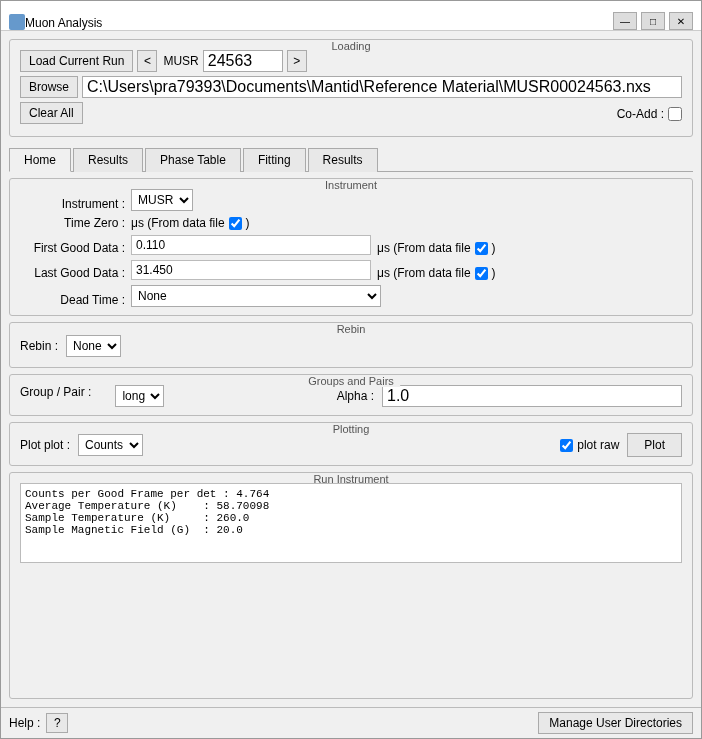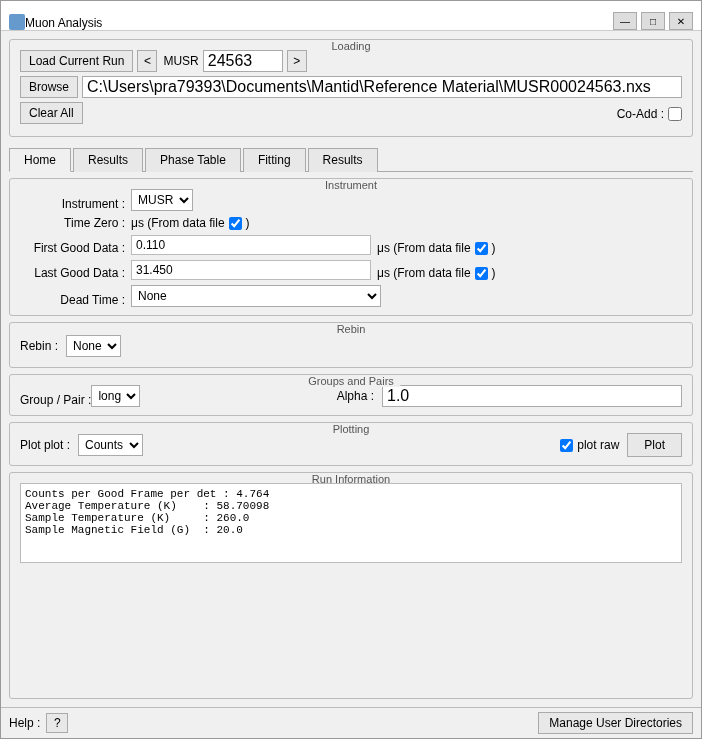--- a/index.html
+++ b/index.html
@@ -206,22 +206,22 @@
       gap: 8px;
       padding: 2px 0;
     }
     .groups-row {
       display: flex;
       align-items: center;
       justify-content: space-between;
     }
     .groups-left {
       display: flex;
-      align-items: flex-end;
-      gap: 0;
+      align-items: flex-start;
+      gap: 24px;
     }
     .groups-right {
       display: flex;
       align-items: center;
       gap: 8px;
       flex: 1;
       justify-content: flex-end;
     }
     .alpha-input {
       width: 300px;
@@ -426,21 +426,21 @@
           <div style="flex:1;"></div>
           <label class="plot-raw-label">
             <input type="checkbox" checked="" class="check-small" style="">
             <span>plot raw</span>
           </label>
           <button class="plot-btn">Plot</button>
         </div>
       </div>
 
       <div class="section run-info-section">
-        <span class="section-label">Run Information</span>
+        <span class="section-label">Run Instrument</span>
         <div class="run-info-wrapper">
           <textarea class="run-info-text" readonly="" style="">Counts per Good Frame per det : 4.764
 Average Temperature (K)    : 58.70098
 Sample Temperature (K)     : 260.0
 Sample Magnetic Field (G)  : 20.0</textarea>
         </div>
       </div>
 
     </div>
   </div>

